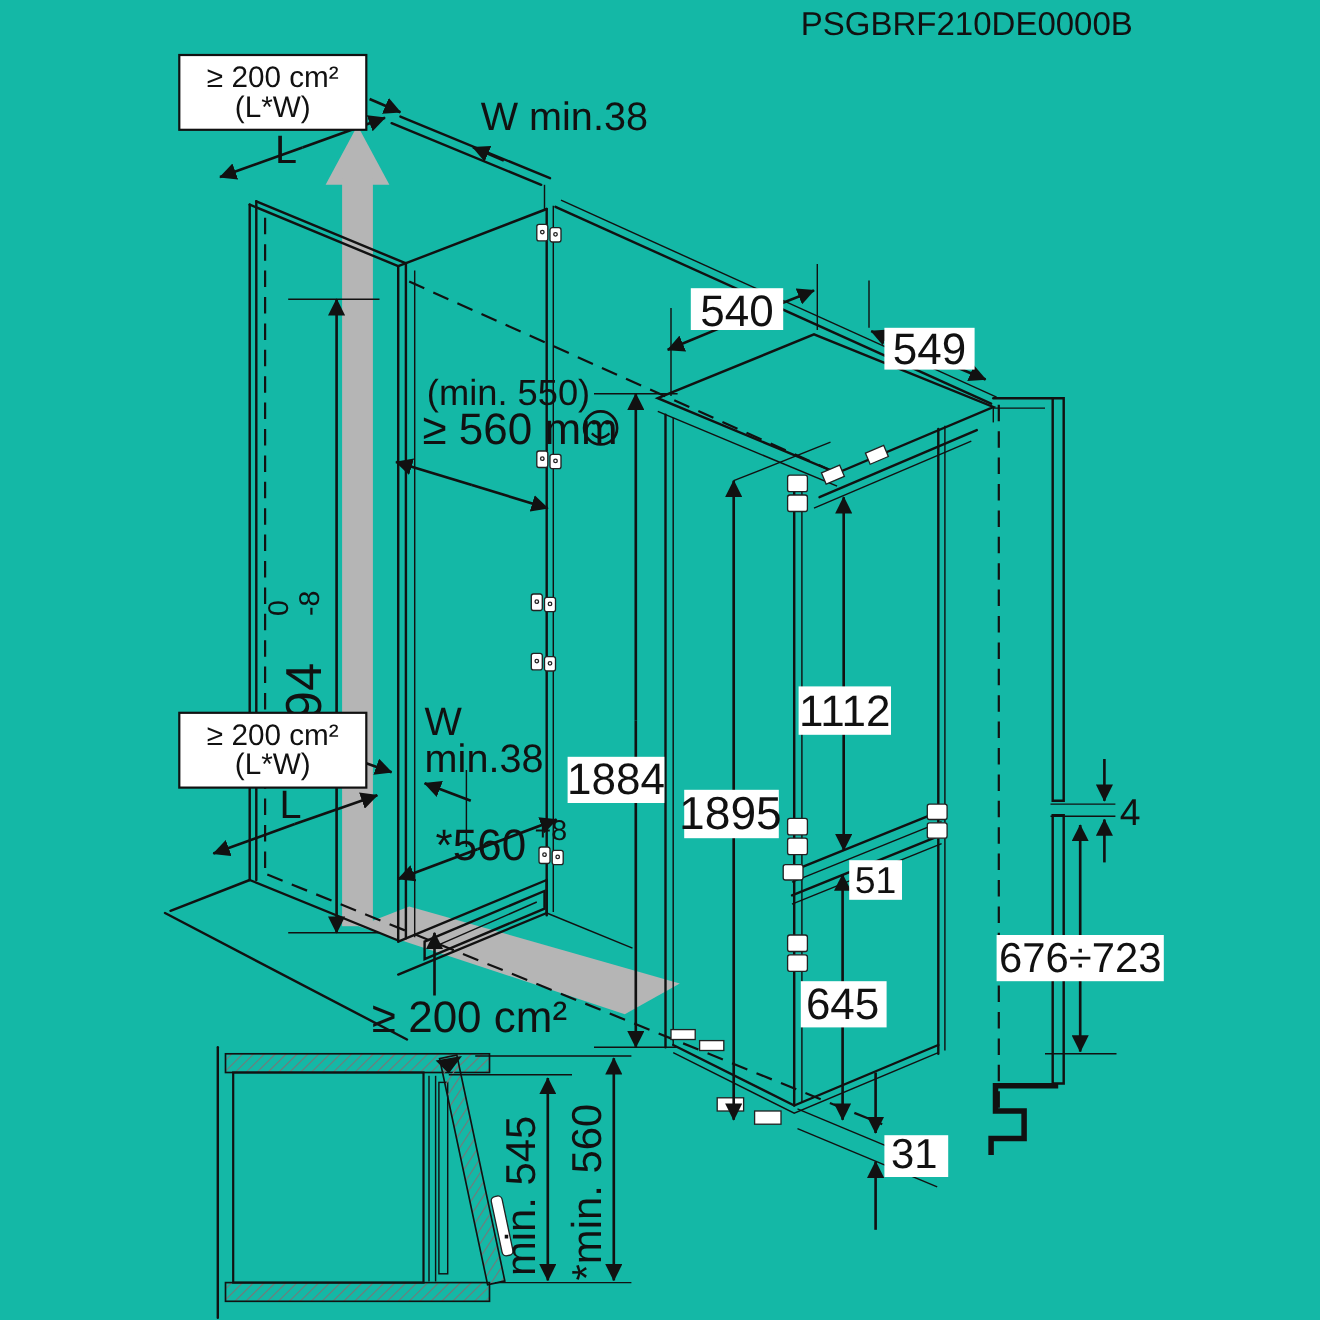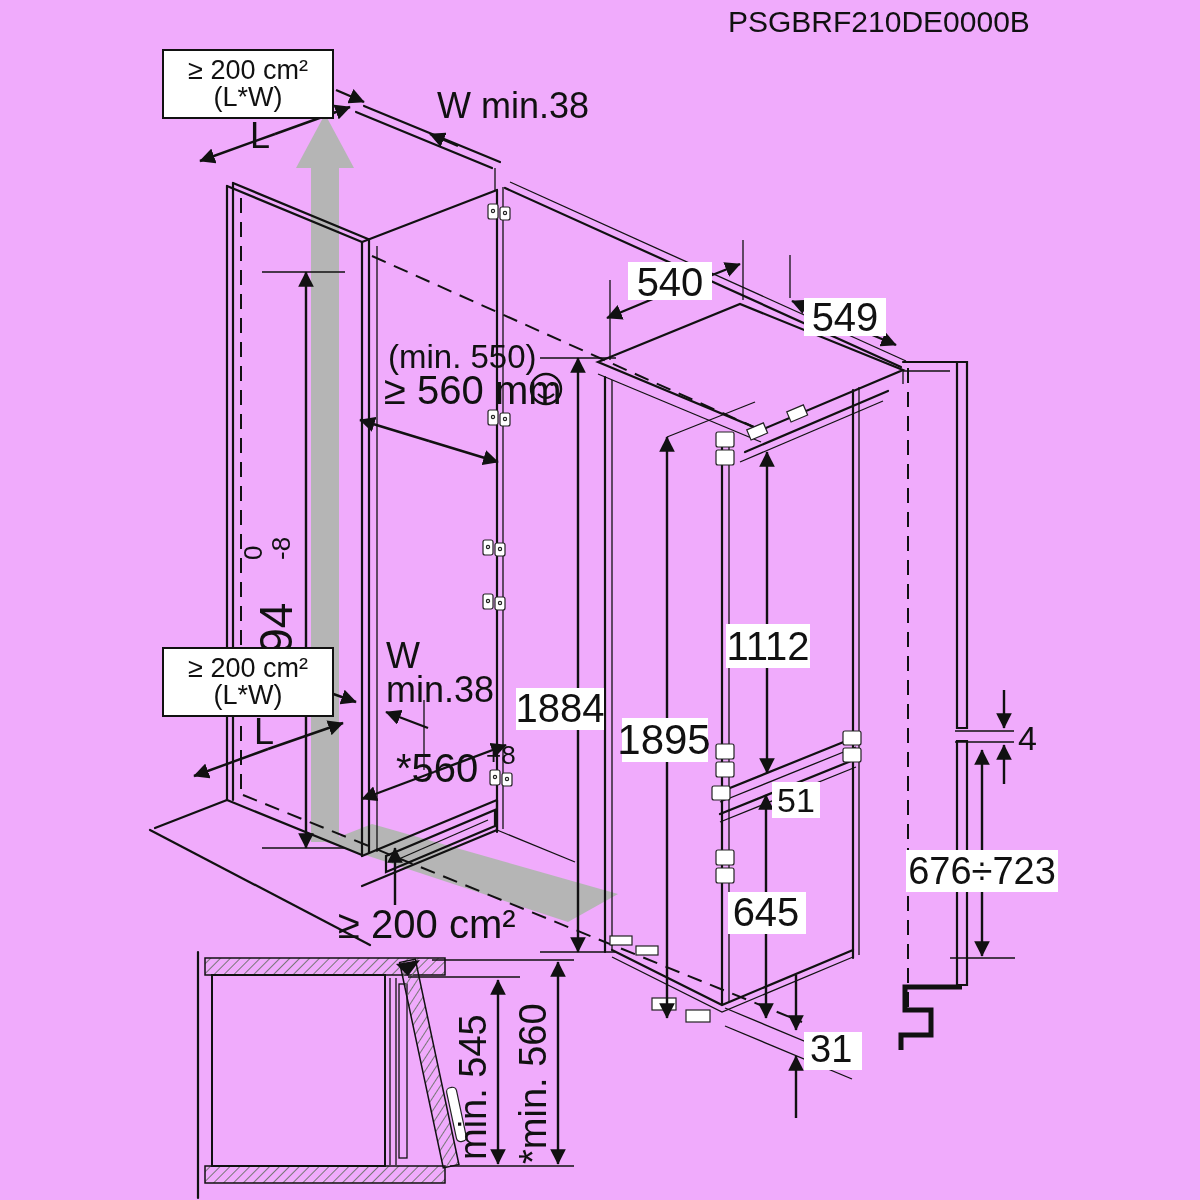--- a/index.html
+++ b/index.html
@@ -1,16 +1,16 @@
 <!DOCTYPE html>
 <html><head>
 <meta charset="utf-8">
 <style>
   html,body{margin:0;padding:0;background:#fff;}
-  .stage{width:1200px;height:1200px;position:relative;background:#f0abfc;}
+  .stage{width:1200px;height:1200px;position:relative;background:#14b8a6;}
   svg{display:block;}
   svg text{font-family:"Liberation Sans","DejaVu Sans",sans-serif;fill:#111;}
   .ol{stroke:#111;stroke-width:2.2;fill:none;stroke-linecap:round;}
   .thin{stroke:#111;stroke-width:1.3;fill:none;}
   .dim{stroke:#111;stroke-width:2.4;fill:none;}
   .dash{stroke:#111;stroke-width:2;fill:none;stroke-dasharray:15 9;}
   .hw{stroke:#222;stroke-width:1.2;fill:#fff;}
   .bg{fill:#fff;stroke:none;}
   .gray{fill:#b5b5b5;stroke:none;}
   .thick{stroke:#111;stroke-width:5;fill:none;}

